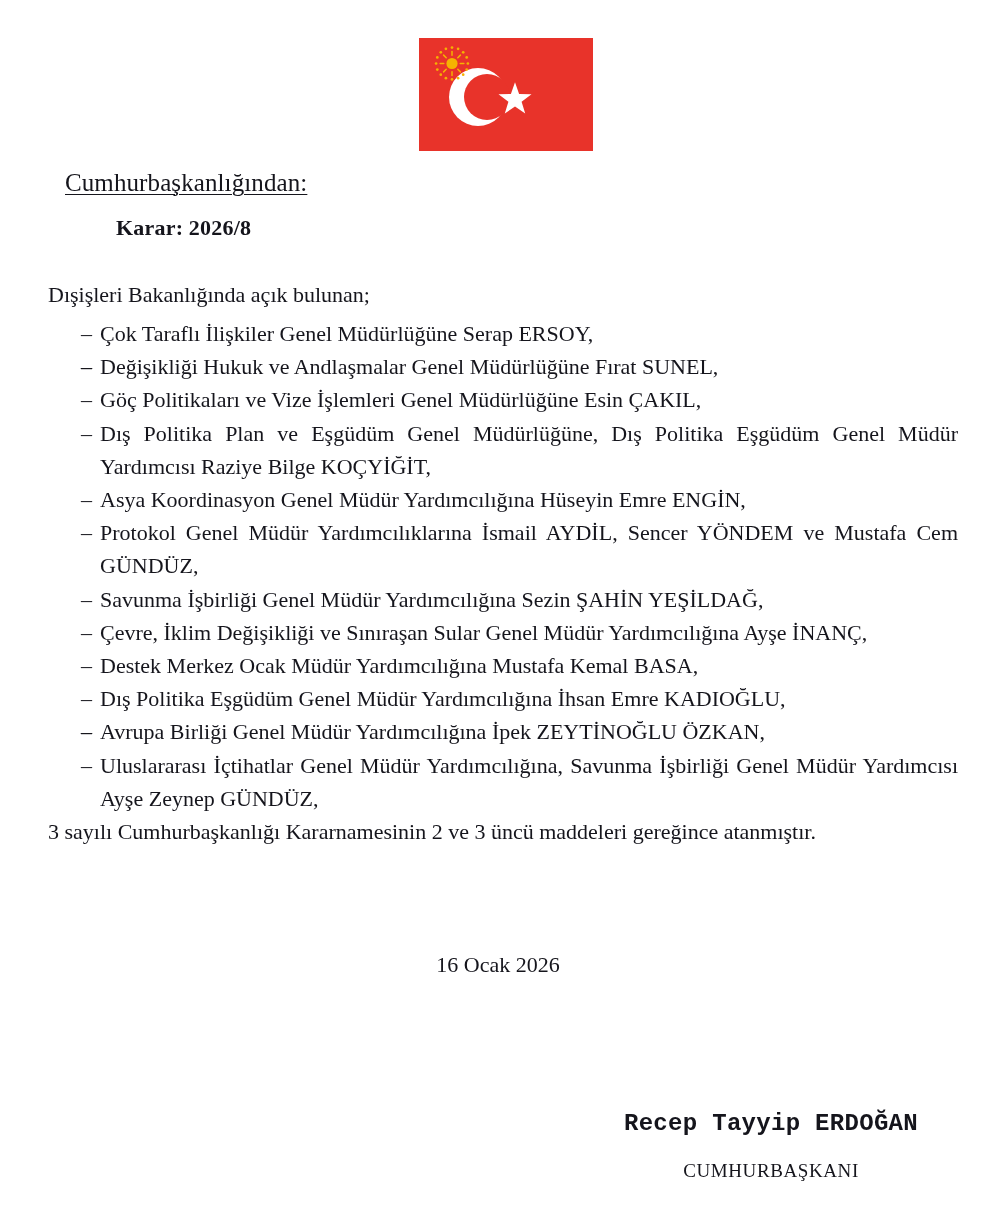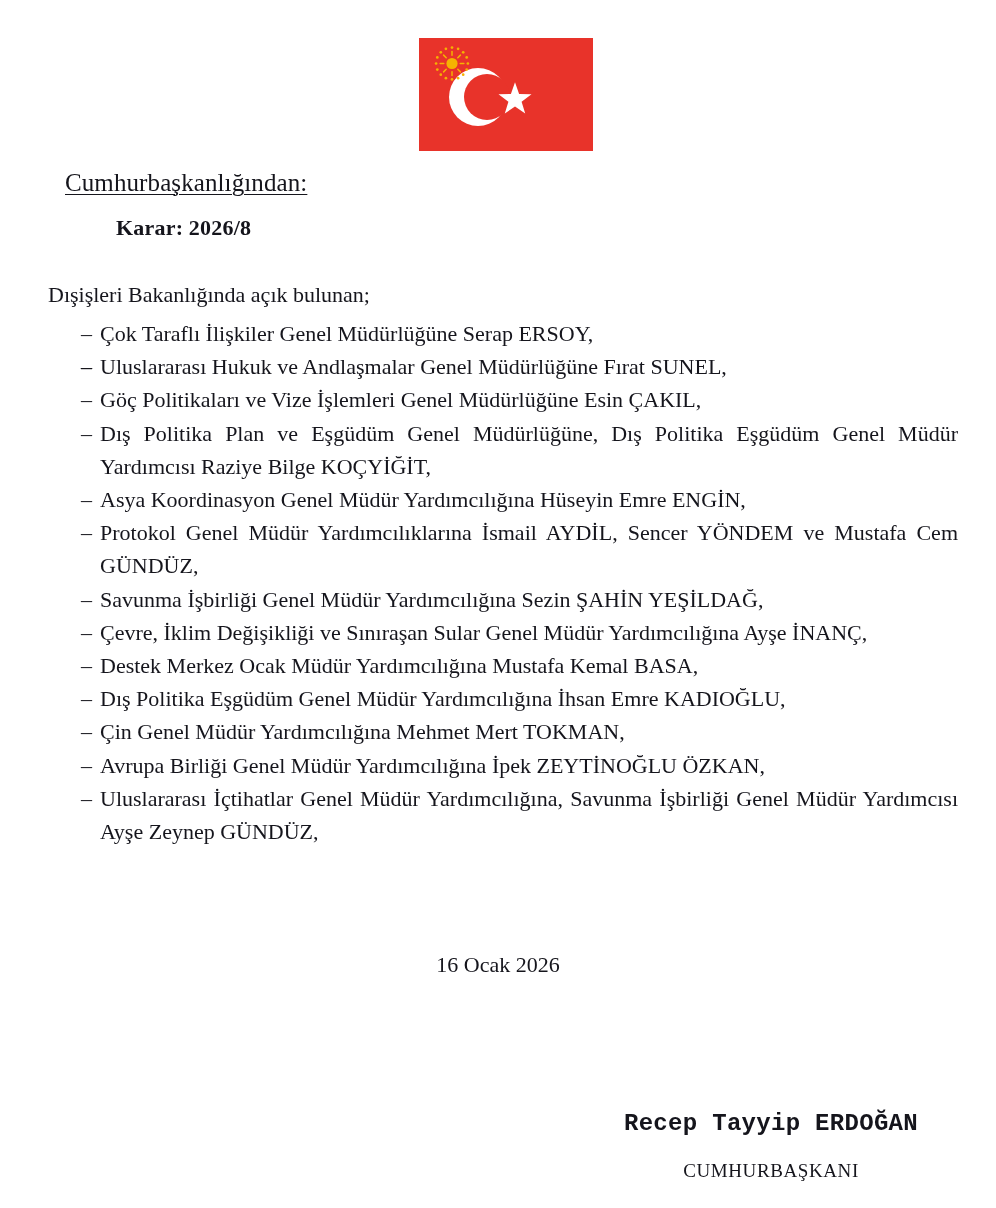--- a/index.html
+++ b/index.html
@@ -195,34 +195,35 @@
     <p class="issuer"><span class="u">Cumhurbaşkanlığından:</span></p>
     <p class="decision-no">Karar: 2026/8</p>
   </div>
 
   <div class="body-zone">
     <p class="intro">Dışişleri Bakanlığında açık bulunan;</p>
 
     <ul class="appointments">
       <li><span class="dash">–</span><span class="txt">Çok Taraflı İlişkiler Genel Müdürlüğüne Serap ERSOY,</span></li>
       <li><span class="dash">–</span></li>
-      <li><span class="dash">–</span><span class="txt">Uluslararası Hukuk ve Andlaşmalar Genel Müdürlüğüne Fırat SUNEL,</span></li>
+      <li><span class="dash">–</span><span class="txt">Değişikliği Hukuk ve Andlaşmalar Genel Müdürlüğüne Fırat SUNEL,</span></li>
       <li><span class="dash">–</span><span class="txt">Göç Politikaları ve Vize İşlemleri Genel Müdürlüğüne Esin ÇAKIL,</span></li>
       <li class="wrap"><span class="dash">–</span><span class="txt">Dış Politika Plan ve Eşgüdüm Genel Müdürlüğüne, Dış Politika Eşgüdüm Genel Müdür Yardımcısı Raziye Bilge KOÇYİĞİT,</span></li>
       <li><span class="dash">–</span><span class="txt">Asya Koordinasyon Genel Müdür Yardımcılığına Hüseyin Emre ENGİN,</span></li>
       <li class="wrap"><span class="dash">–</span><span class="txt">Protokol Genel Müdür Yardımcılıklarına İsmail AYDİL, Sencer YÖNDEM ve Mustafa Cem GÜNDÜZ,</span></li>
       <li><span class="dash">–</span><span class="txt">Savunma İşbirliği Genel Müdür Yardımcılığına Sezin ŞAHİN YEŞİLDAĞ,</span></li>
       <li><span class="dash">–</span><span class="txt">Çevre, İklim Değişikliği ve Sınıraşan Sular Genel Müdür Yardımcılığına Ayşe İNANÇ,</span></li>
       <li><span class="dash">–</span><span class="txt">Destek Merkez Ocak Müdür Yardımcılığına Mustafa Kemal BASA,</span></li>
       <li><span class="dash">–</span><span class="txt">Dış Politika Eşgüdüm Genel Müdür Yardımcılığına İhsan Emre KADIOĞLU,</span></li>
-      <li><span class="dash">–</span><span class="txt">Çin Genel Müdür Yardımcılığına Mehmet Mert TOKMAN,</span></li>
+      <li><span class="dash">–</span></li>
       <li><span class="dash">–</span><span class="txt">Avrupa Birliği Genel Müdür Yardımcılığına İpek ZEYTİNOĞLU ÖZKAN,</span></li>
       <li class="wrap"><span class="dash">–</span><span class="txt">Uluslararası İçtihatlar Genel Müdür Yardımcılığına, Savunma İşbirliği Genel Müdür Yardımcısı Ayşe Zeynep GÜNDÜZ,</span></li>
     </ul>
 
+    <p class="closing">3 sayılı Cumhurbaşkanlığı Kararnamesinin 2 ve 3 üncü maddeleri gereğince atanmıştır.</p>
   </div>
 
   <div class="date-line">16 Ocak 2026</div>
 
   <div class="signature">
     <p class="sig-name">Recep Tayyip ERDOĞAN</p>
     <p class="sig-title">CUMHURBAŞKANI</p>
   </div>
 
 </div>

